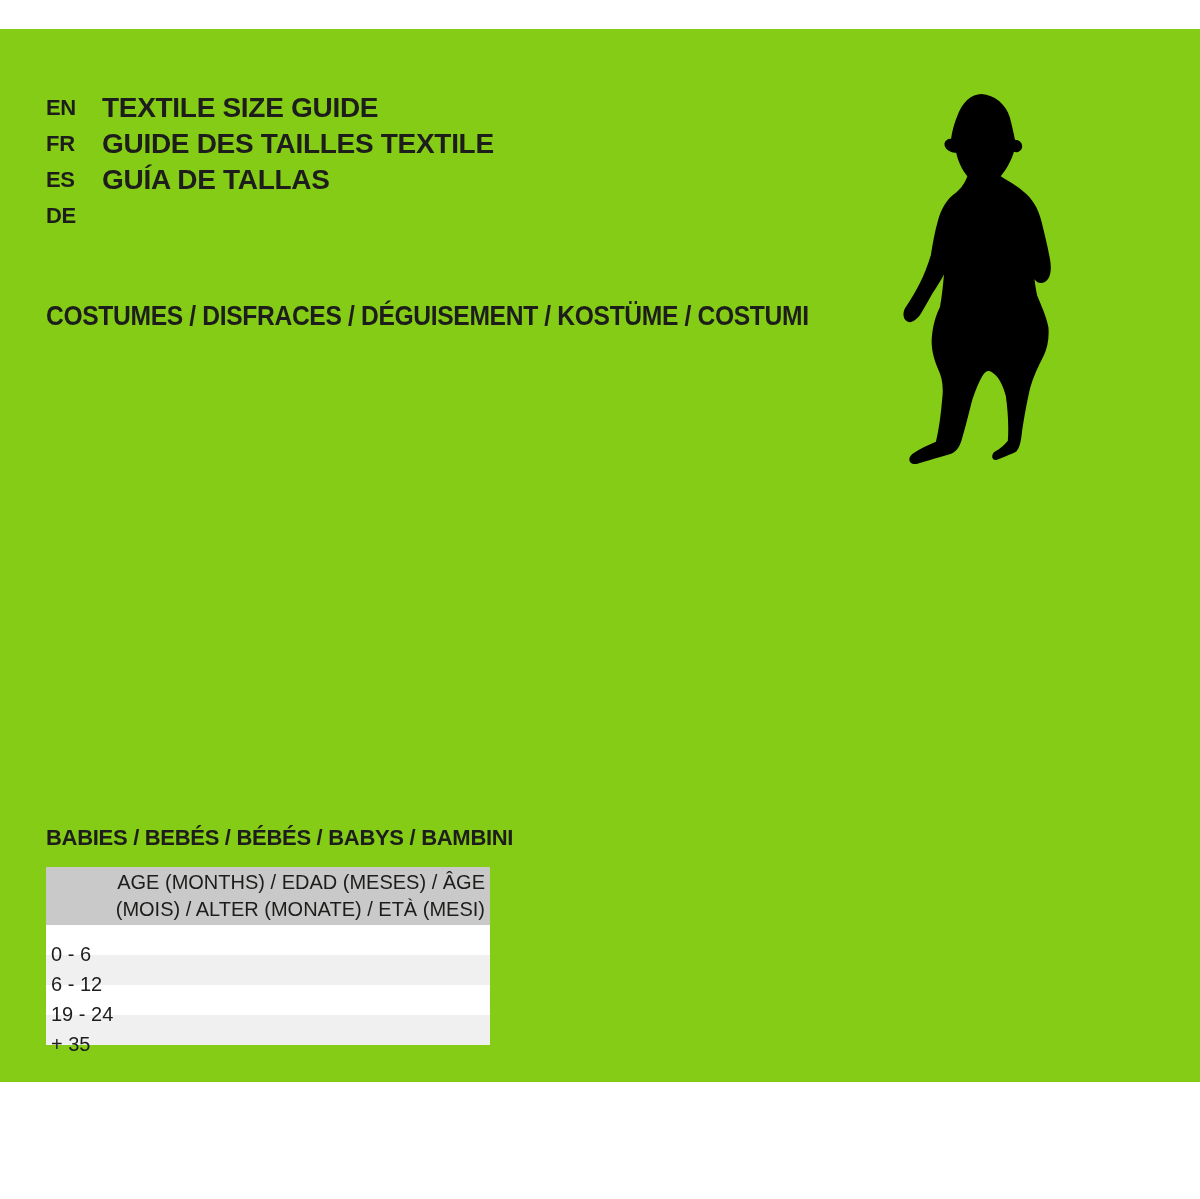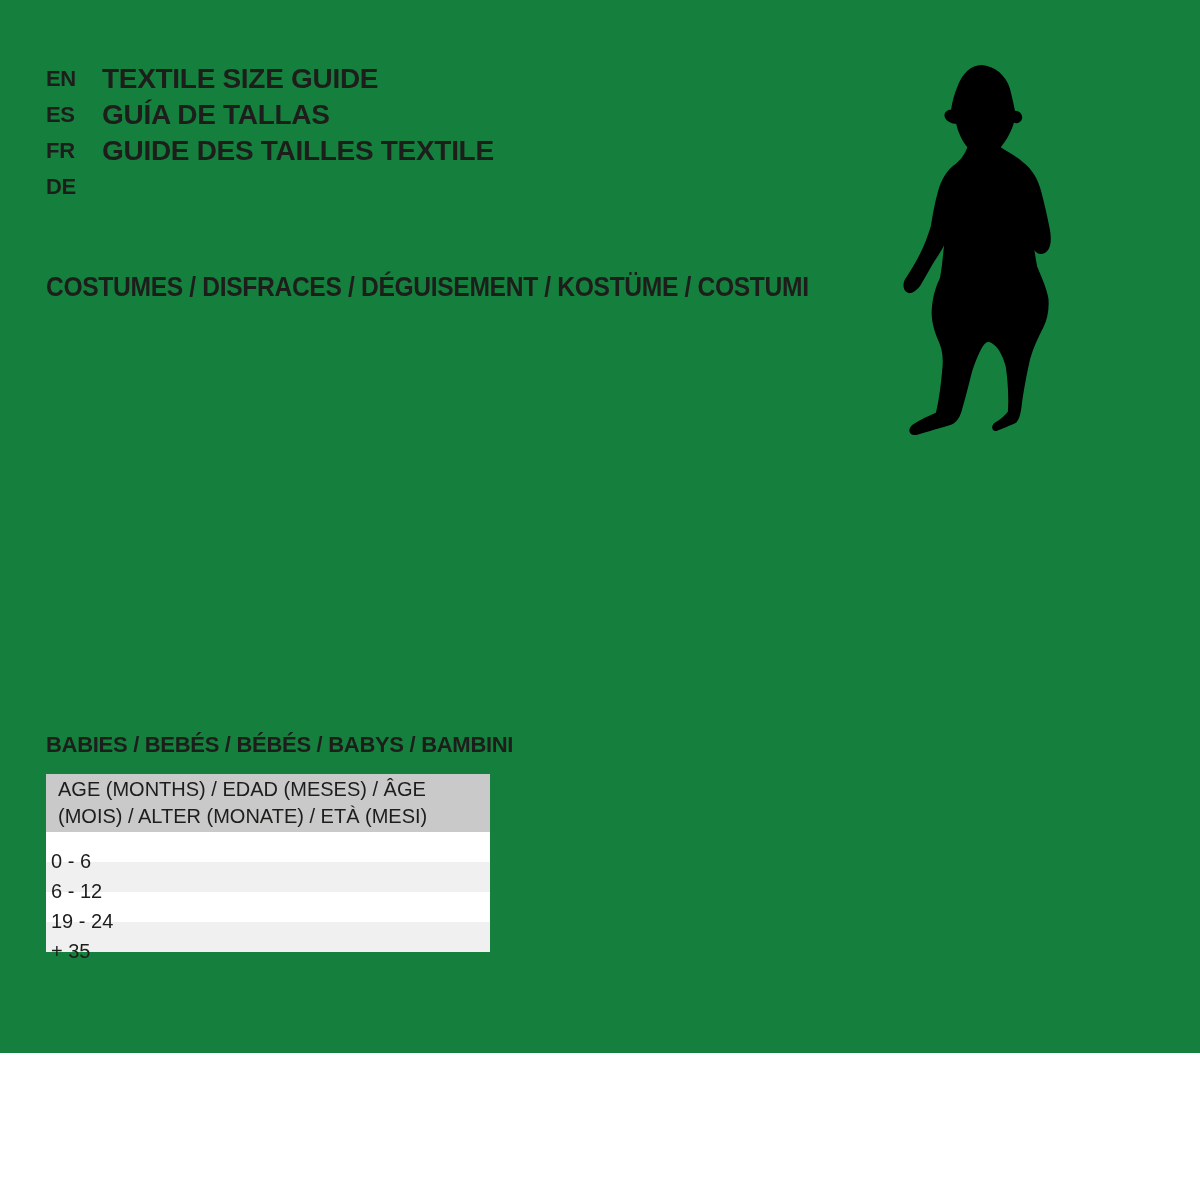--- a/index.html
+++ b/index.html
@@ -1,24 +1,25 @@
 <!DOCTYPE html>
 <html><head>
 <meta charset="utf-8">
 <style>
   * { margin: 0; padding: 0; box-sizing: border-box; }
   html, body { background: #ffffff; }
   .page {
     position: relative;
     width: 1200px;
     height: 1053px;
-    background: #15803d;
+    background: #84cc16;
     font-family: "Liberation Sans", sans-serif;
     color: #1d1d1b;
     overflow: hidden;
+    margin-top: 29px;
   }
 
   
   .lang-list { position: absolute; left: 46px; top: 61px; }
   .lang-row { display: flex; height: 36px; align-items: center; }
   .lang-code {
     width: 56px; font-weight: 700; font-size: 22px; letter-spacing: -0.3px;
   }
   .lang-label {
     font-weight: 700; font-size: 28px; letter-spacing: -0.3px; white-space: nowrap;
@@ -29,54 +30,55 @@
     position: absolute; left: 46px; top: 271px;
     font-weight: 700; font-size: 28px; letter-spacing: -0.4px;
     white-space: nowrap;
     transform: scaleX(0.88); transform-origin: 0 0;
   }
 
   
   .baby-figure { position: absolute; left: 898px; top: 60px; width: 167px; height: 375px; }
 
   
-  .babies-section { position: absolute; left: 46px; top: 732px; width: 444px; }
+  .babies-section { position: absolute; left: 46px; top: 796px; width: 444px; }
   .babies-title {
     font-weight: 700; font-size: 22px; letter-spacing: -0.3px; white-space: nowrap;
     margin-bottom: 16px;
   }
   .age-table { width: 444px; font-size: 20px; font-weight: 400; }
   .age-table-header {
     background: #c9c9c9;
-    padding: 2px 12px;
+    padding: 2px 5px;
     line-height: 27px;
     min-height: 56px;
+    text-align: right;
   }
   .age-row {
     height: 28px; line-height: 28px; padding: 15px 5px; background: #ffffff;
   }
   .age-row.alt { background: #f0f0f0; }
 </style>
 </head>
 <body>
 
 <div class="page">
 
   <div class="lang-list">
     <div class="lang-row">
       <span class="lang-code">EN</span>
       <span class="lang-label">TEXTILE SIZE GUIDE</span>
     </div>
     <div class="lang-row">
+      <span class="lang-code">FR</span>
+      <span class="lang-label">GUIDE DES TAILLES TEXTILE</span>
+    </div>
+    <div class="lang-row">
       <span class="lang-code">ES</span>
       <span class="lang-label">GUÍA DE TALLAS</span>
-    </div>
-    <div class="lang-row">
-      <span class="lang-code">FR</span>
-      <span class="lang-label">GUIDE DES TAILLES TEXTILE</span>
     </div>
     <div class="lang-row">
       <span class="lang-code">DE</span>
     </div>
   </div>
 
   <div class="costumes-title">COSTUMES / DISFRACES / DÉGUISEMENT / KOSTÜME / COSTUMI</div>
 
   <svg class="baby-figure" viewBox="0 0 160 370" xmlns="http://www.w3.org/2000/svg" aria-hidden="true">
     <path fill="#000000" d="

